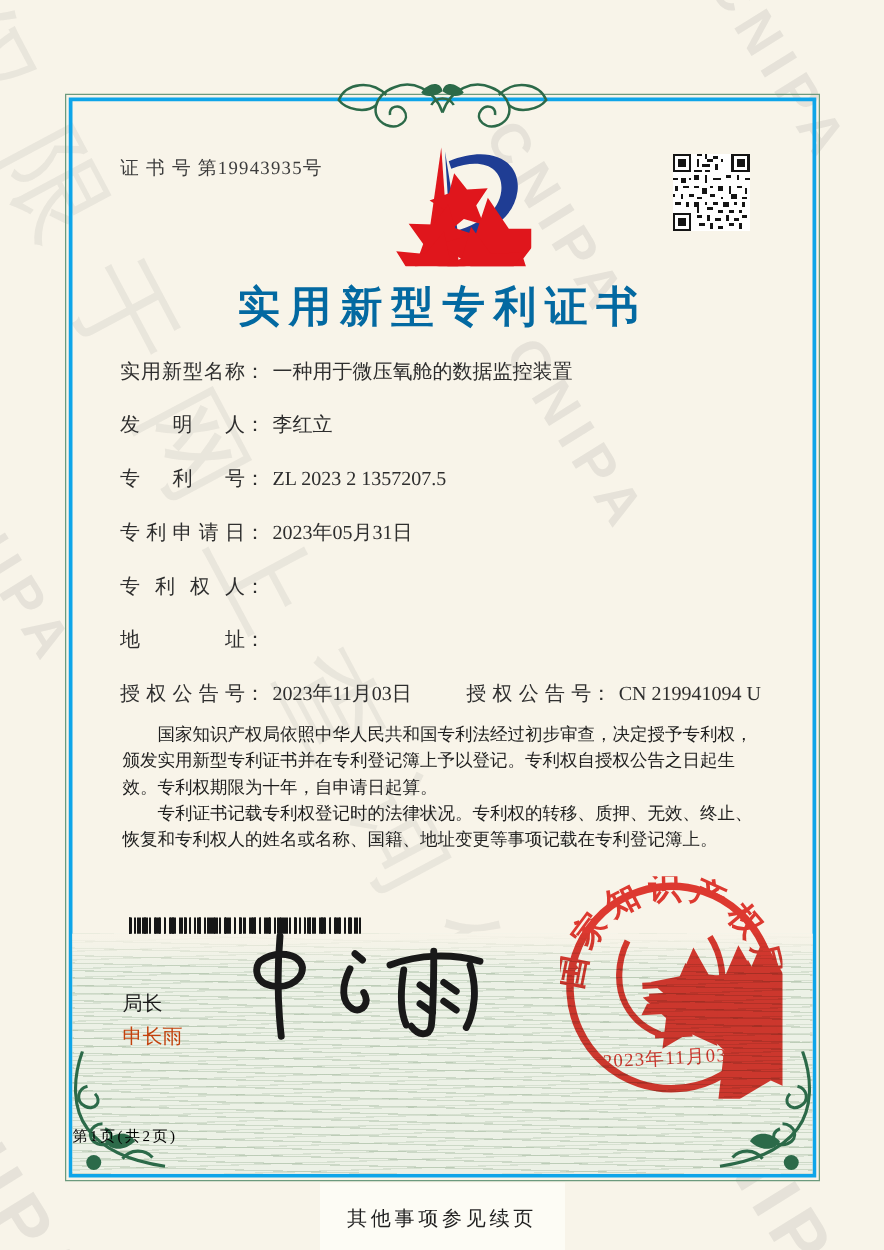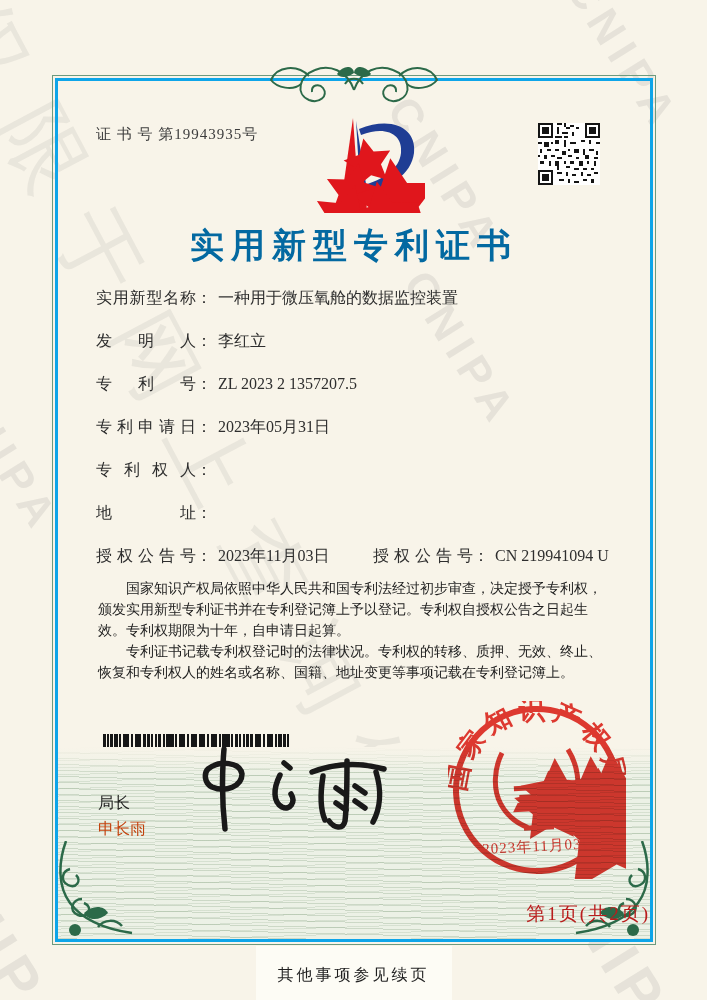--- a/index.html
+++ b/index.html
@@ -63,22 +63,22 @@
       z-index:3;}
   
   .dir-title{position:absolute;left:40px;top:712px;font-size:16px;color:#1c1c1c;z-index:3;
       font-family:"Liberation Sans",sans-serif;}
   .dir-name{position:absolute;left:40px;top:738px;font-size:16px;color:#c2410c;z-index:3;
       font-family:"Liberation Sans",sans-serif;}
   .sig{position:absolute;left:138px;top:660px;z-index:3;}
   
   .seal{position:absolute;left:390px;top:620px;z-index:4;mix-blend-mode:multiply;}
   
-  .pageinfo{position:absolute;left:0;right:0;top:820px;text-align:right;
-      font-size:19px;letter-spacing:2px;color:#b91c1c;z-index:3;}
+  .pageinfo{position:absolute;left:0;right:0;top:820px;text-align:left;
+      font-size:12px;letter-spacing:2px;color:#000000;z-index:3;}
   
   .footer-note{position:absolute;left:50%;top:946px;transform:translateX(-50%);
       background:#fdfcf5;padding:19px 22px;font-size:16px;letter-spacing:3px;
       color:#1f1f1f;z-index:3;white-space:nowrap;}
 </style>
 </head>
 <body>
 
 <div class="wm-cn">仅限于网上查询使用</div>
 <span class="wm" style="left:420px;top:88px;">CNIPA</span>

